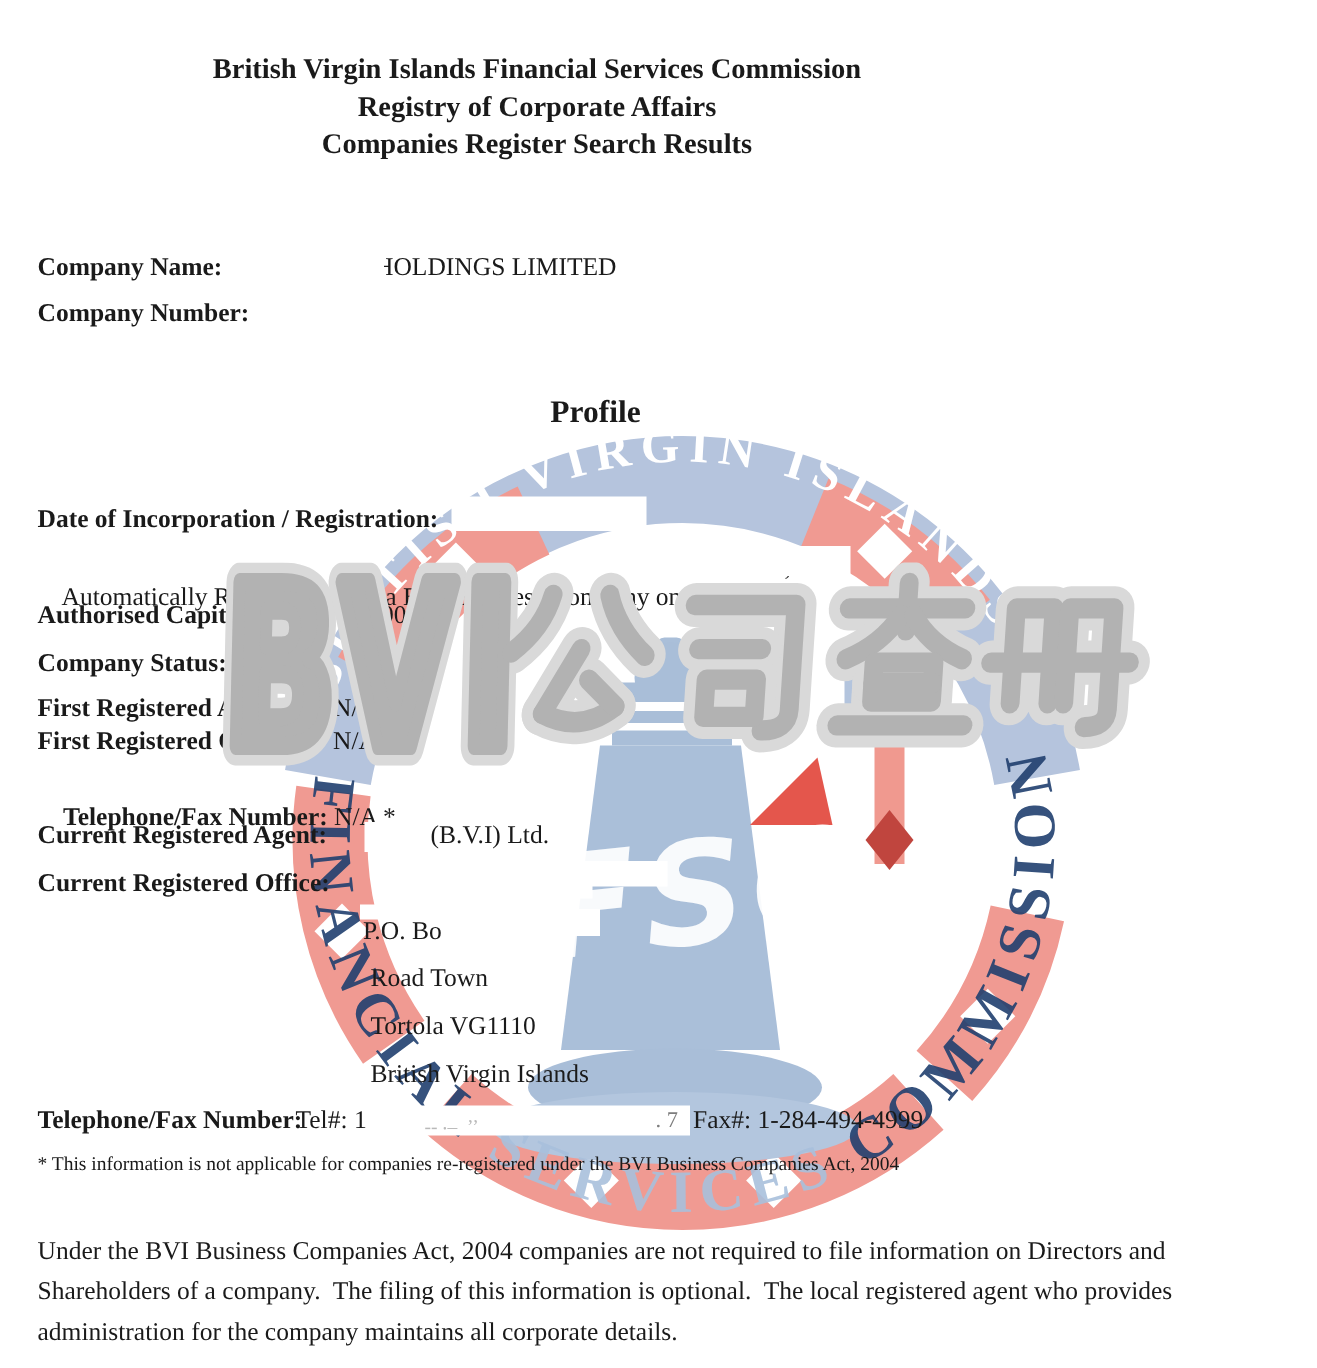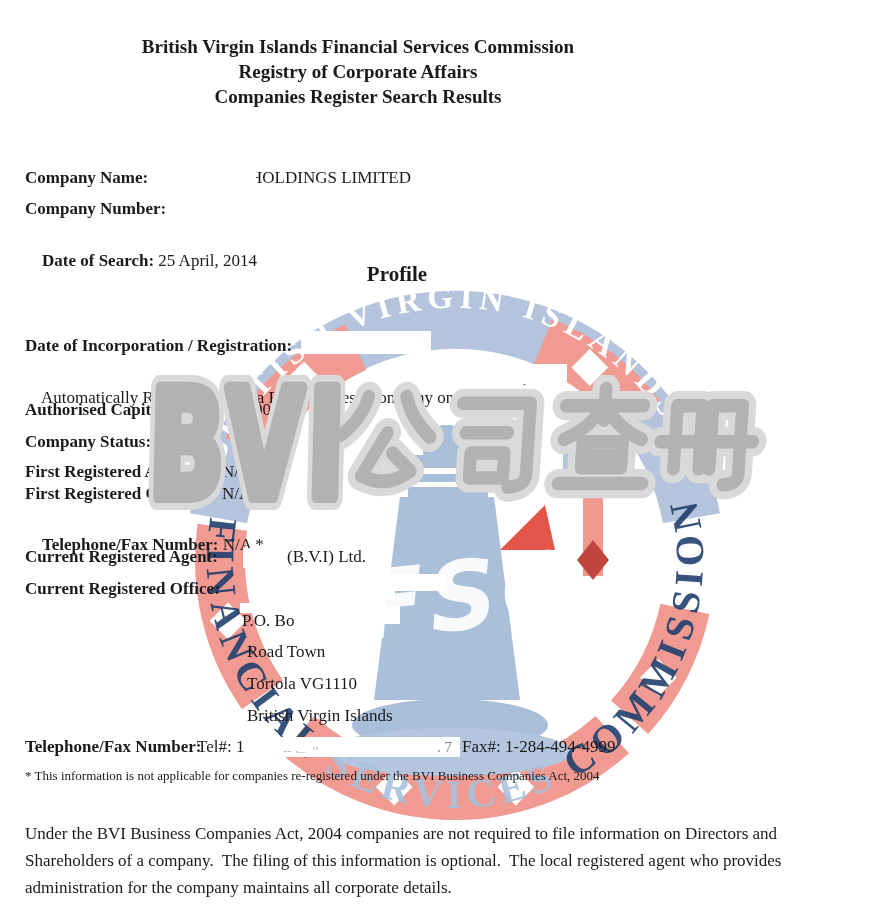--- a/index.html
+++ b/index.html
@@ -84,23 +84,20 @@
   <div class="row" style="top:168px;">
     <span class="lbl at" style="left:0;">Company Name:</span>
     <span class="at" style="left:225px;">HOLDINGS LIMITED</span>
   </div>
 
   <div class="row" style="top:199px;">
     <span class="lbl at" style="left:0;">Company Number:</span>
     <span class="at" style="left:190px;"></span>
   </div>
 
-  <div class="row" style="top:231px;">
-    <span class="lbl">Date of Search:</span><span> </span><span>25 April, 2014</span>
-  </div>
 
   <div class="sect" style="top:262px;">Profile</div>
 
   <div class="row" style="top:336px;">
     <span class="lbl at" style="left:0;">Date of Incorporation / Registration:</span>
     <span class="at" style="left:370px;">2005</span>
   </div>
 
   <div class="row" style="top:368px;">
     <span>Automatically Re-registered as a BVI Business Company on: J</span>

